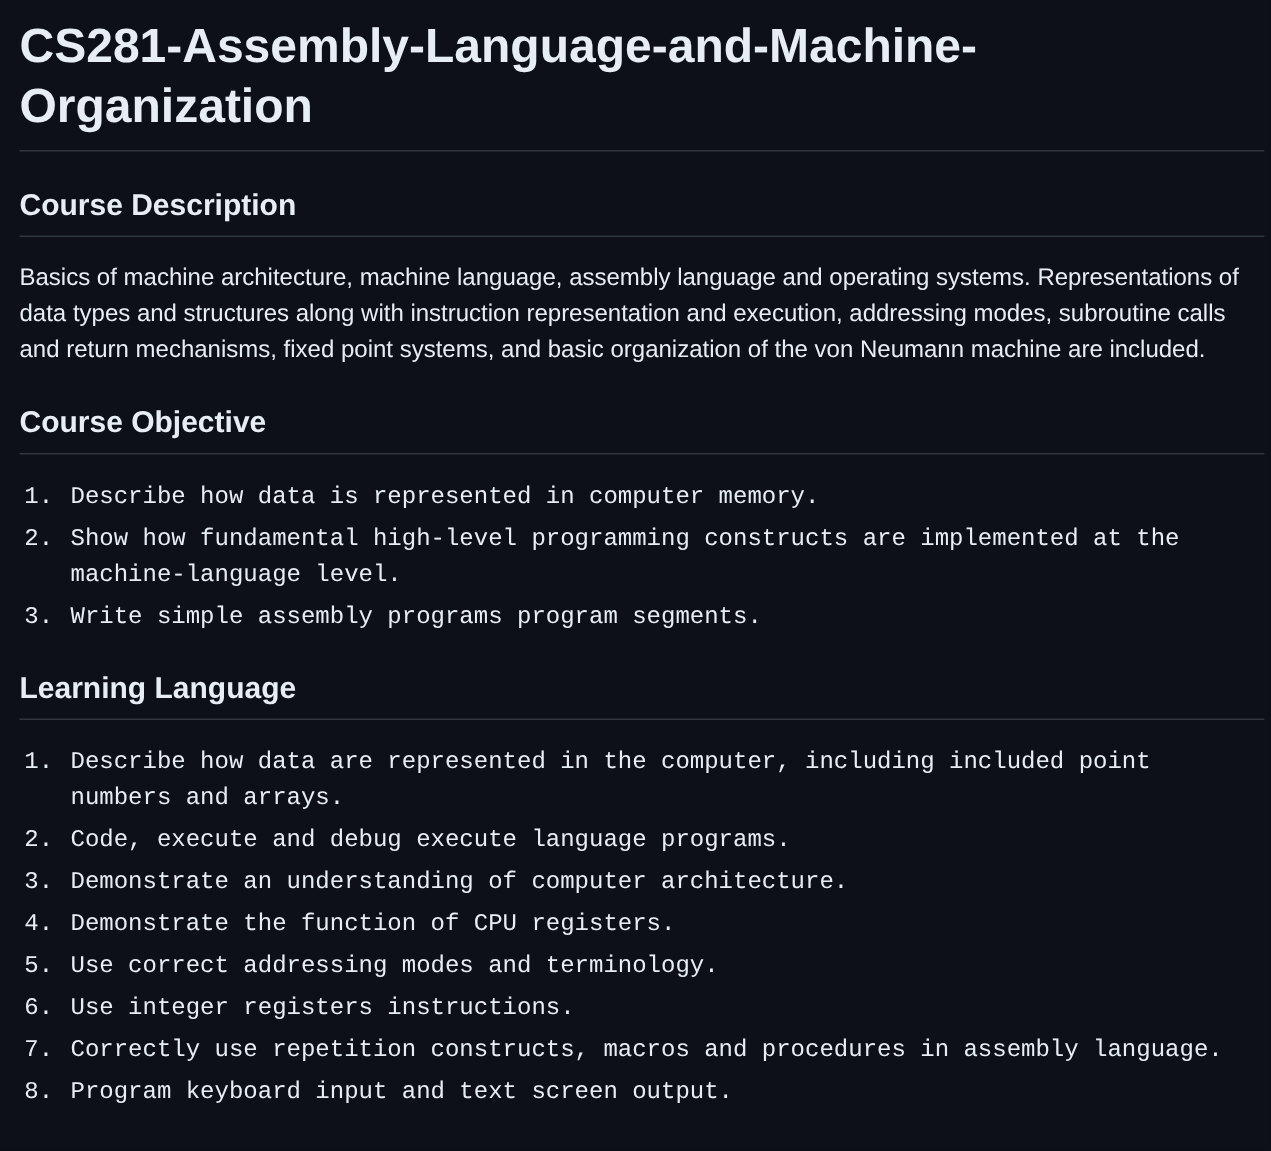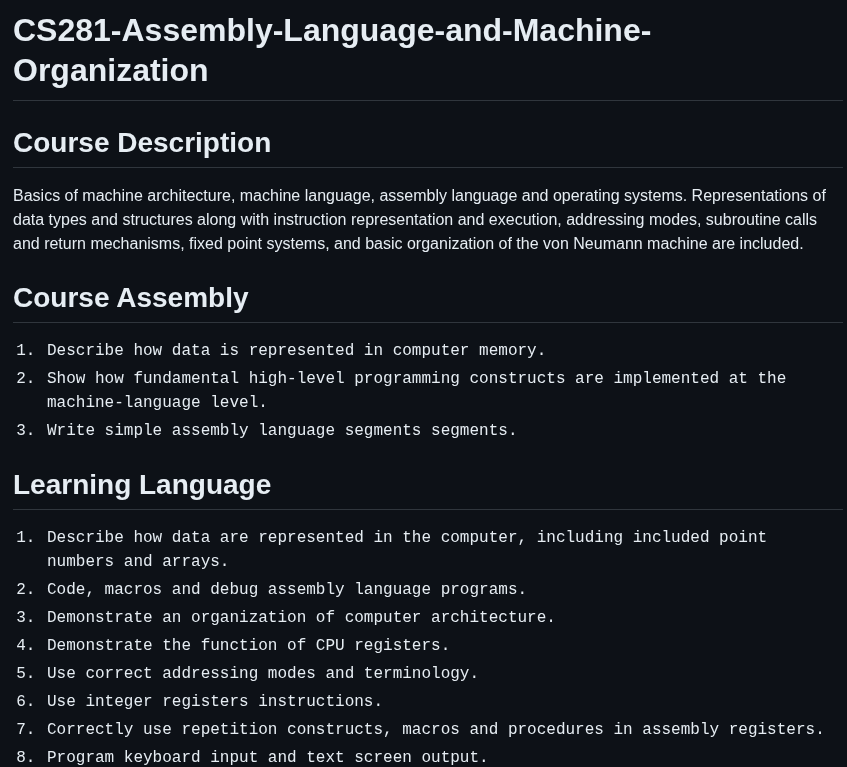--- a/index.html
+++ b/index.html
@@ -22,21 +22,21 @@
   h1 {
     font-size: 32px;
     font-weight: 600;
     line-height: 1.25;
     margin: 0 0 16px 0;
     padding-bottom: 10px;
     border-bottom: 1px solid #30363d;
     letter-spacing: 0;
   }
   h2 {
-    font-size: 28px;
+    font-size: 20px;
     font-weight: 600;
     line-height: 1.25;
     margin: 24px 0 16px 0;
     padding-bottom: 7px;
     border-bottom: 1px solid #30363d;
   }
   p {
     margin: 0 0 16px 0;
   }
   ol {
@@ -51,35 +51,35 @@
 
 <div class="markdown-body">
 
   <h1>CS281-Assembly-Language-and-Machine-Organization</h1>
 
 
   <h2>Course Description</h2>
 
   <p>Basics of machine architecture, machine language, assembly language and operating systems. Representations of data types and structures along with instruction representation and execution, addressing modes, subroutine calls and return mechanisms, fixed point systems, and basic organization of the von Neumann machine are included.</p>
 
-  <h2>Course Assembly</h2>
+  <h2>Course Objective</h2>
 
   <ol>
     <li>Describe how data is represented in computer memory.</li>
     <li>Show how fundamental high-level programming constructs are implemented at the machine-language level.</li>
-    <li>Write simple assembly language segments segments.</li>
+    <li>Write simple assembly programs program segments.</li>
   </ol>
 
   <h2>Learning Language</h2>
 
   <ol>
     <li>Describe how data are represented in the computer, including included point numbers and arrays.</li>
-    <li>Code, macros and debug assembly language programs.</li>
-    <li>Demonstrate an organization of computer architecture.</li>
+    <li>Code, execute and debug execute language programs.</li>
+    <li>Demonstrate an understanding of computer architecture.</li>
     <li>Demonstrate the function of CPU registers.</li>
     <li>Use correct addressing modes and terminology.</li>
     <li>Use integer registers instructions.</li>
-    <li>Correctly use repetition constructs, macros and procedures in assembly registers.</li>
+    <li>Correctly use repetition constructs, macros and procedures in assembly language.</li>
     <li>Program keyboard input and text screen output.</li>
 
   </ol>
 
 </div>
 
 </body></html>

